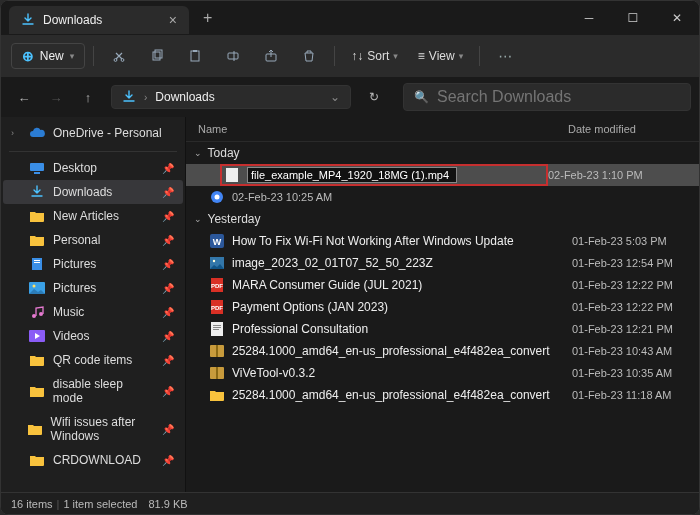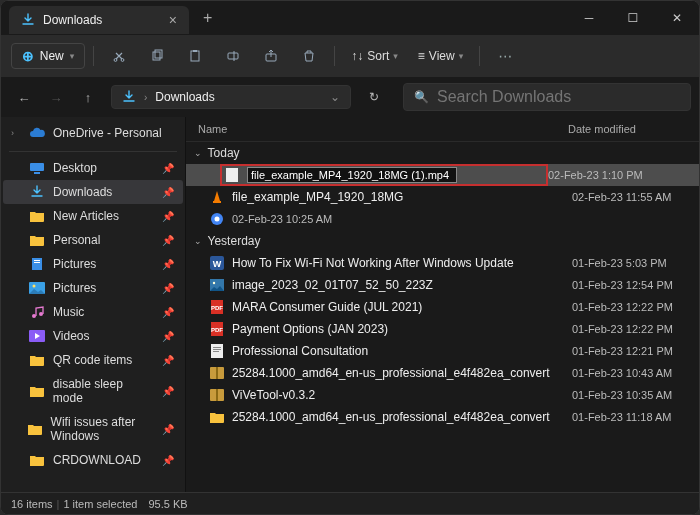--- a/index.html
+++ b/index.html
@@ -321,30 +321,20 @@
                     <rect x="0" y="0" width="12" height="14" fill="#eee"></rect>
                   </svg>
                 </span>
                 <input class="rename-input" value="file_example_MP4_1920_18MG (1).mp4" style="">
               </span>
             </span>
             <span class="rdate">02-Feb-23 1:10 PM</span>
           </div>
           <div class="row">
             <span class="rico">
-              <svg width="12" height="14">
-                <path d="M6 1l3 10H3z" fill="#f57c00"></path>
-                <rect x="2" y="11" width="8" height="2" fill="#f57c00"></rect>
-              </svg>
-            </span>
-            <span class="rname">file_example_MP4_1920_18MG</span>
-            <span class="rdate">02-Feb-23 11:55 AM</span>
-          </div>
-          <div class="row">
-            <span class="rico">
               <svg width="14" height="14">
                 <circle cx="7" cy="7" r="6" fill="#4285f4"></circle>
                 <circle cx="7" cy="7" r="2.5" fill="#fff"></circle>
               </svg>
             </span>
             <span class="rdate">02-Feb-23 10:25 AM</span>
           </div>
           <div class="group">
             <span class="gchev">⌄</span>
             <span>Yesterday</span>
@@ -433,15 +423,15 @@
           </div>
         </div>
     </div>
   </div>
 
   <div class="statusbar">
     <span>16 items</span>
     <span style="color:#555;">|</span>
     <span>1 item selected</span>
     <span>&nbsp;</span>
-    <span>95.5 KB</span>
+    <span>81.9 KB</span>
   </div>
 </div>
 
 </body></html>

